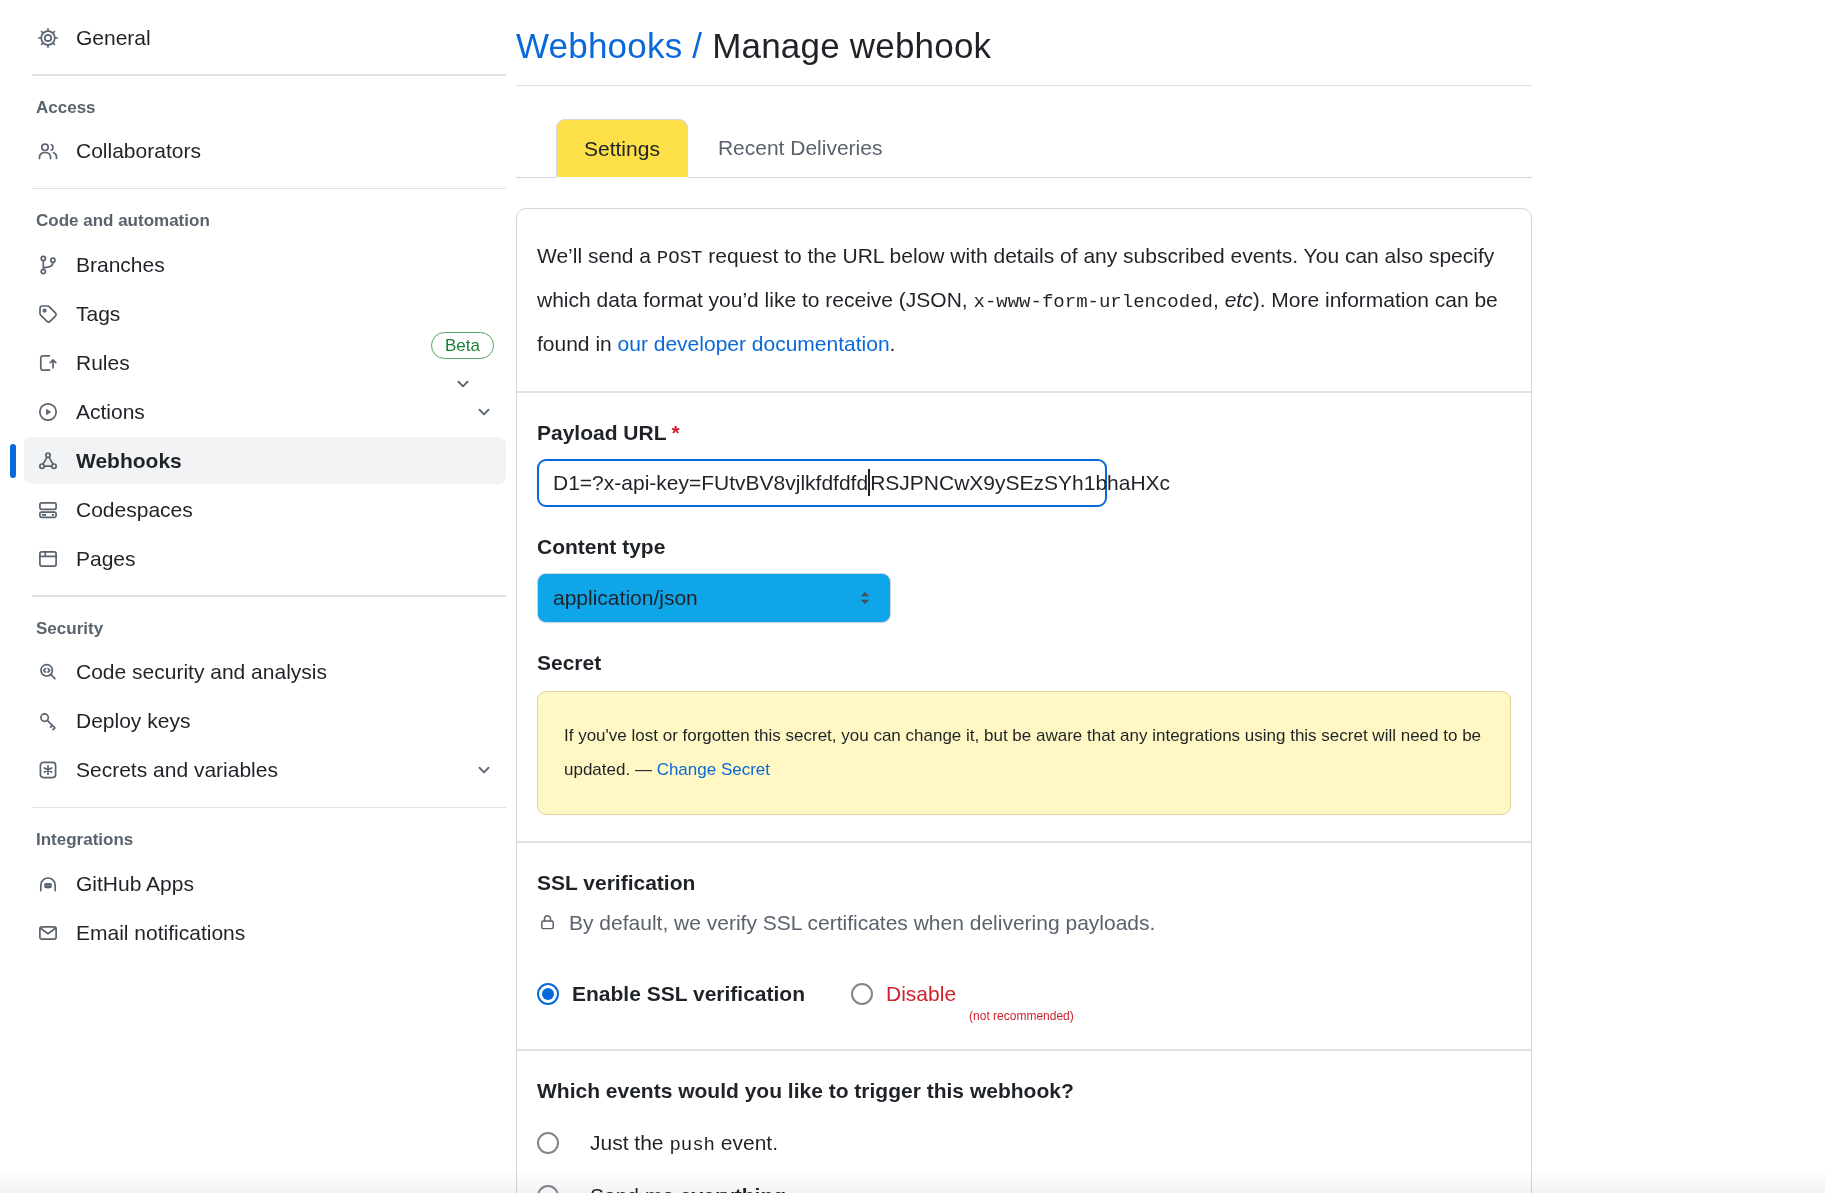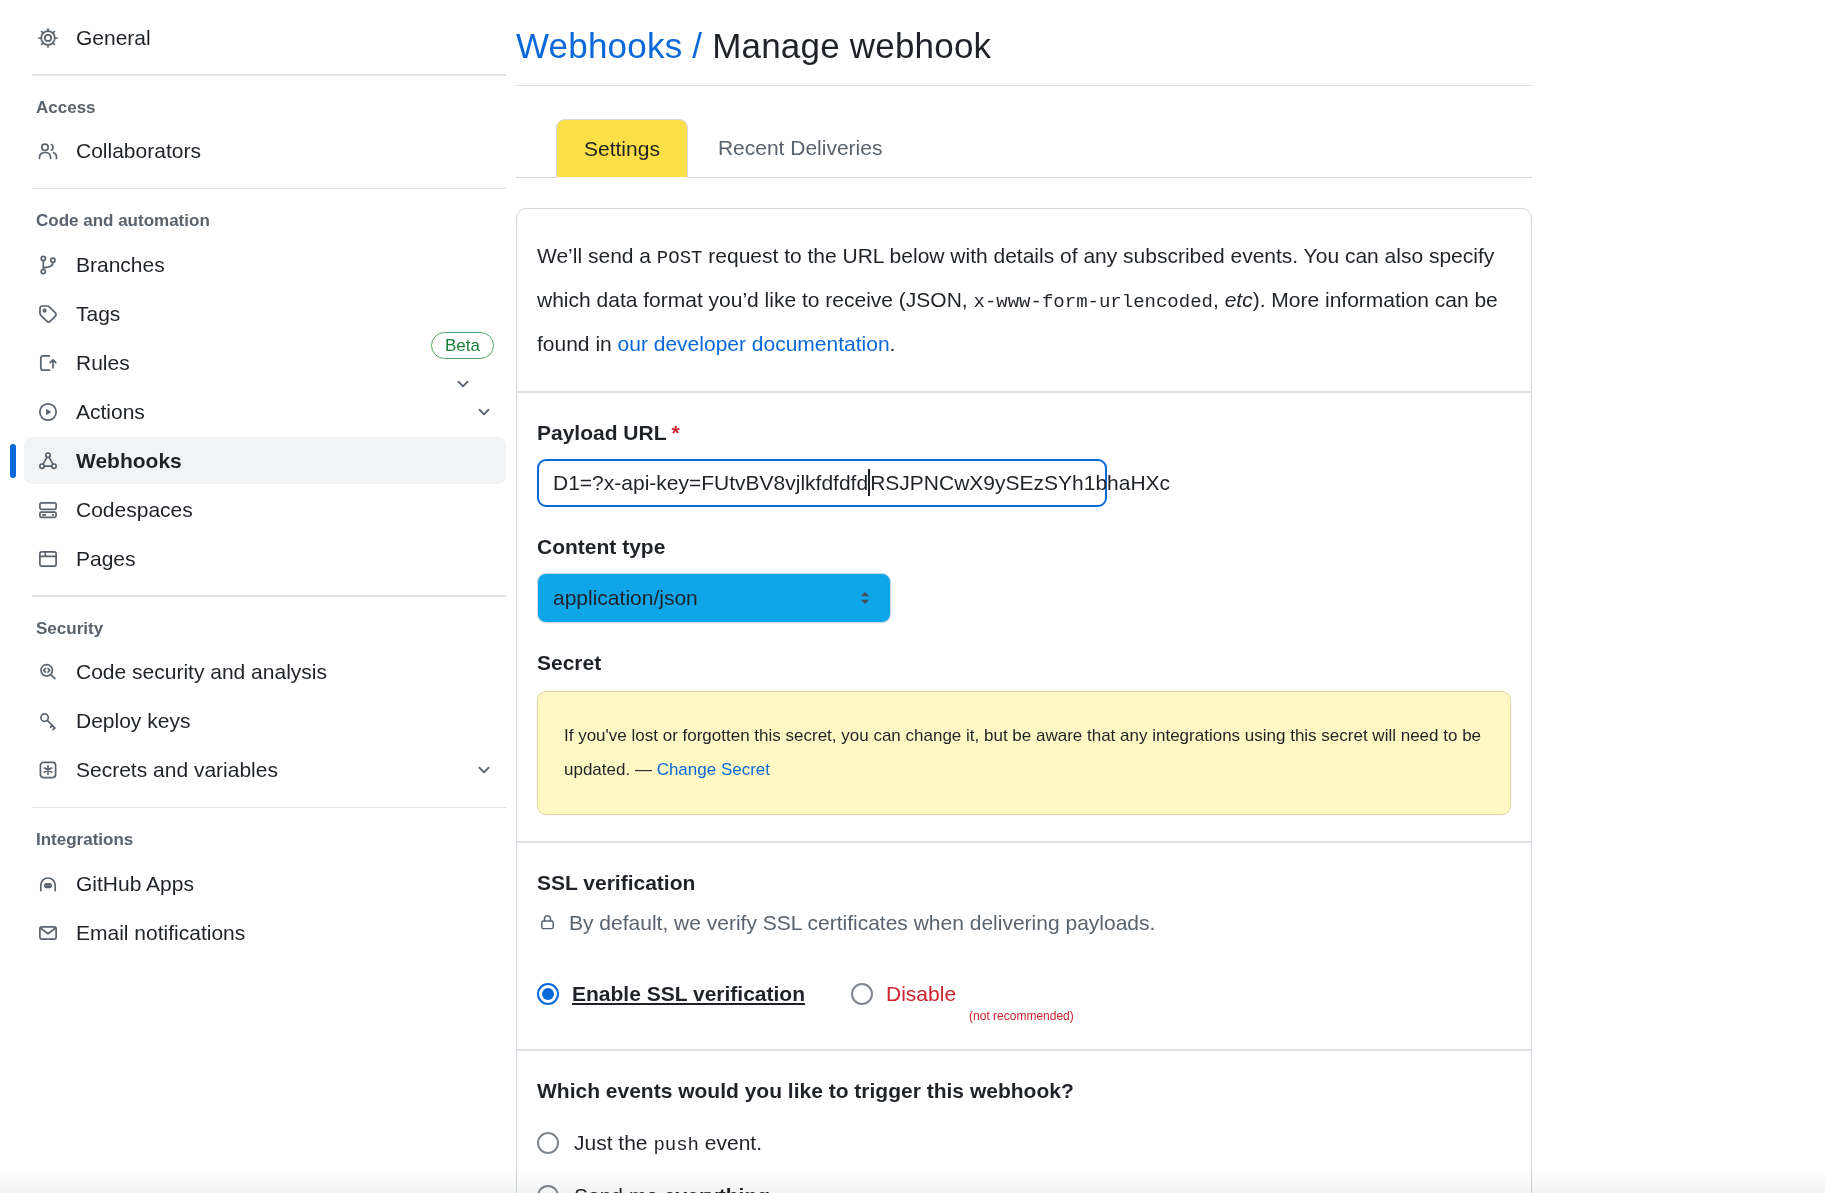--- a/index.html
+++ b/index.html
@@ -59,24 +59,24 @@
   .flash-warn a{color:#0969da;text-decoration:none;cursor:pointer;}
 
   .ssl-desc{display:flex;align-items:center;gap:11px;color:#59636e;font-size:21px;margin:16px 0 30px;}
   .lock-ic{width:21px;height:21px;display:flex;}
 
   .radio-row{display:flex;align-items:center;gap:46px;}
   .radio-opt{display:flex;align-items:center;gap:13px;font-size:21px;cursor:pointer;}
   .radio{width:22px;height:22px;box-sizing:border-box;border:2px solid #80868e;border-radius:50%;background:#fff;position:relative;flex:none;}
   .radio.checked{border-color:#0969da;}
   .radio.checked::after{content:"";position:absolute;inset:3px;border-radius:50%;background:#0969da;}
-  .bold{font-weight:700;text-decoration:underline;}
+  .bold{font-weight:700;}
   .red{color:#cf222e;}
   .small-note{font-size:12px;margin-top:44px;}
-  .event-option{display:flex;align-items:flex-start;gap:15px;font-size:21px;margin-top:28px;cursor:pointer;}
+  .event-option{display:flex;align-items:flex-start;gap:31px;font-size:21px;margin-top:28px;cursor:pointer;}
   .event-option .radio{align-self:center;}
 
   .bottom-fade{position:absolute;left:0;right:0;bottom:0;height:24px;
        background:linear-gradient(to bottom, rgba(31,35,40,0), rgba(31,35,40,0.055));pointer-events:none;}
 </style>
 </head>
 <body>
 
 <div class="page">
 

